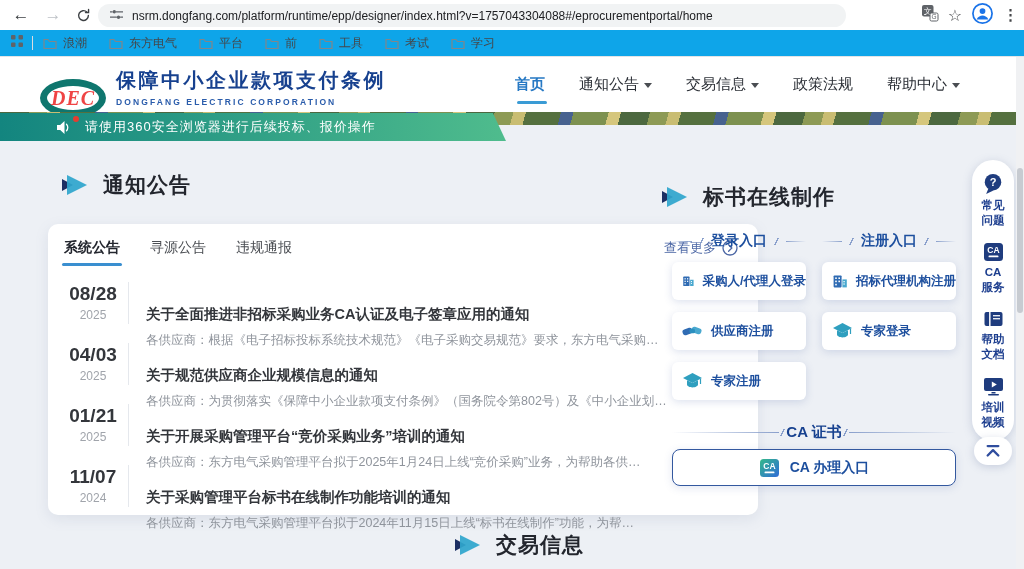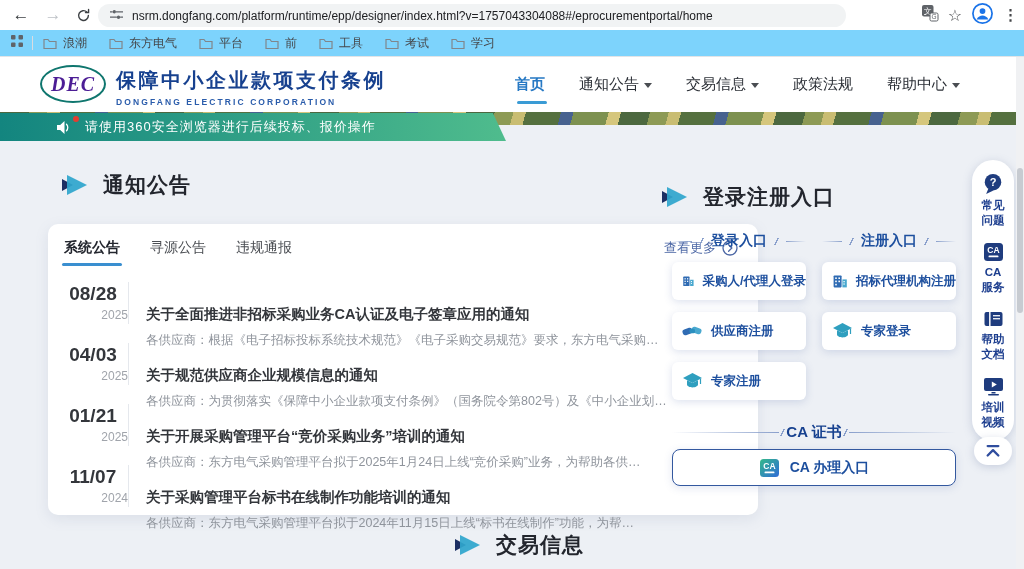--- a/index.html
+++ b/index.html
@@ -9,31 +9,31 @@
 
   
   .toolbar { position:absolute; top:0; left:0; width:1024px; height:30px; background:#fff; }
   .nav-ic { position:absolute; top:2px; font-size:17px; color:#3c4043; width:26px; height:26px;
             display:flex; align-items:center; justify-content:center; }
   .url-pill { position:absolute; left:98px; top:4px; width:748px; height:23px; border-radius:12px;
               background:#f1f3f4; display:flex; align-items:center; padding:0 12px; gap:9px; }
   .url-text { font-size:12px; color:#202124; white-space:nowrap; overflow:hidden; }
   .tb-right { position:absolute; right:6px; top:2px; display:flex; align-items:center; gap:9px; height:26px; }
 
-  .bookmarks { position:absolute; top:30px; left:0; width:1024px; height:27px; background:#7dd3fc;
+  .bookmarks { position:absolute; top:30px; left:0; width:1024px; height:27px; background:#0ea5e9;
                border-bottom:1px solid #e2e4e7; display:flex; align-items:center; padding:0 10px; }
   .bm-sep { width:1px; height:14px; background:#dadce0; margin:0 10px 0 8px; }
   .bm-item { display:flex; align-items:center; gap:6px; font-size:12px; color:#45474a; margin-right:22px; }
 
   
   .site-header { position:absolute; top:57px; left:0; width:1024px; height:55px; background:#fff; }
-  .logo-oval { position:absolute; left:40px; top:8px; width:66px; height:38px; border:2px solid #0f766e;
+  .logo-oval { position:absolute; left:40px; top:22px; width:66px; height:38px; border:7px solid #0f766e;
                border-radius:50%; display:flex; align-items:center; justify-content:center;
                font-family:"Liberation Serif", serif; font-style:italic; font-weight:bold;
-               font-size:20px; color:#4c1d95; letter-spacing:1px; }
+               font-size:20px; color:#ef4444; letter-spacing:1px; }
   .company { position:absolute; left:116px; top:10px; }
   .company-cn { font-size:20px; font-weight:bold; color:#17418f; letter-spacing:2.5px; }
   .company-en { font-size:8.5px; color:#2a5cab; letter-spacing:2.1px; font-weight:bold; margin-top:3px; }
   .main-nav { position:absolute; right:64px; top:0; height:55px; display:flex; align-items:center; gap:34px; }
   .nav-item { position:relative; font-size:15px; color:#2b2f36; display:flex; align-items:center; gap:5px;
               height:55px; cursor:pointer; }
   .nav-item.active { color:#2779c4;font-weight:bold; }
   .nav-item.active::after { content:""; position:absolute; left:2px; bottom:8px; width:30px; height:3px;
                             background:#3a9bd5; border-radius:2px; }
   .caret { width:0; height:0; border-left:4px solid transparent; border-right:4px solid transparent;
@@ -61,21 +61,21 @@
   .tabs-row { display:flex; align-items:flex-start; padding:15px 20px 0 16px; }
   .tab { font-size:14px; color:#4a4d52; margin-right:30px; padding-bottom:9px; position:relative; cursor:pointer; }
   .tab.active { color:#23262e; font-weight:bold; }
   .tab.active::after { content:""; position:absolute; left:-2px; bottom:0; width:60px; height:3px;
                        background:#3a8fd0; border-radius:2px; }
   .more-link { margin-left:auto; display:flex; align-items:center; gap:6px; font-size:13px; color:#4c67a5; cursor:pointer; }
   .news-list { padding:6px 8px 0 10px; }
   .news-row { display:flex; align-items:center; height:61px; }
   .date-col { width:70px; text-align:center; flex:none; }
   .date-big { font-size:19px; font-weight:bold; color:#33363b; }
-  .date-year { font-size:12px; color:#a0a4ab; margin-top:3px;text-align:right; }
+  .date-year { font-size:12px; color:#a0a4ab; margin-top:3px; }
   .v-div { width:1px; height:42px; background:#e5e8ed; flex:none; }
   .news-txt { flex:1; min-width:0; padding-left:17px;margin-top:48px; }
   .news-title { font-size:14.5px; font-weight:bold; color:#33363b; white-space:nowrap; overflow:hidden; }
   .news-desc { font-size:12.5px; color:#8f949c; margin-top:8px; white-space:nowrap; overflow:hidden; }
 
   
   .entry-headers { position:absolute; left:672px; top:232px; width:284px; display:flex; gap:16px; }
   .entry-header { width:134px; display:flex; align-items:center; gap:6px; }
   .entry-header .lbl { font-size:14px; font-weight:bold; color:#1d4f9e; white-space:nowrap; }
   .dline { flex:1; height:1px; background:linear-gradient(90deg,rgba(130,150,195,0),#8aa0cc); }
@@ -320,21 +320,21 @@
         </div>
       </div>
     </div>
   </div>
 
   <div class="sec-title" style="left:662px; top:183px;">
     <svg width="26" height="20" viewBox="0 0 26 20">
         <polygon points="0,4 11,10 0,16" fill="#1c2f63"></polygon>
         <polygon points="5,0 25,10 5,20" fill="#2fa6cc" opacity="0.93"></polygon>
       </svg>
-    <h2>登录注册入口</h2>
+    <h2>标书在线制作</h2>
   </div>
 
   <div class="entry-headers">
     <div class="entry-header">
       <span class="dline"></span>
         <span class="slash"></span>
       <span class="lbl">登录入口</span>
       <span class="slash"></span>
         <span class="dline rev"></span>
     </div>

